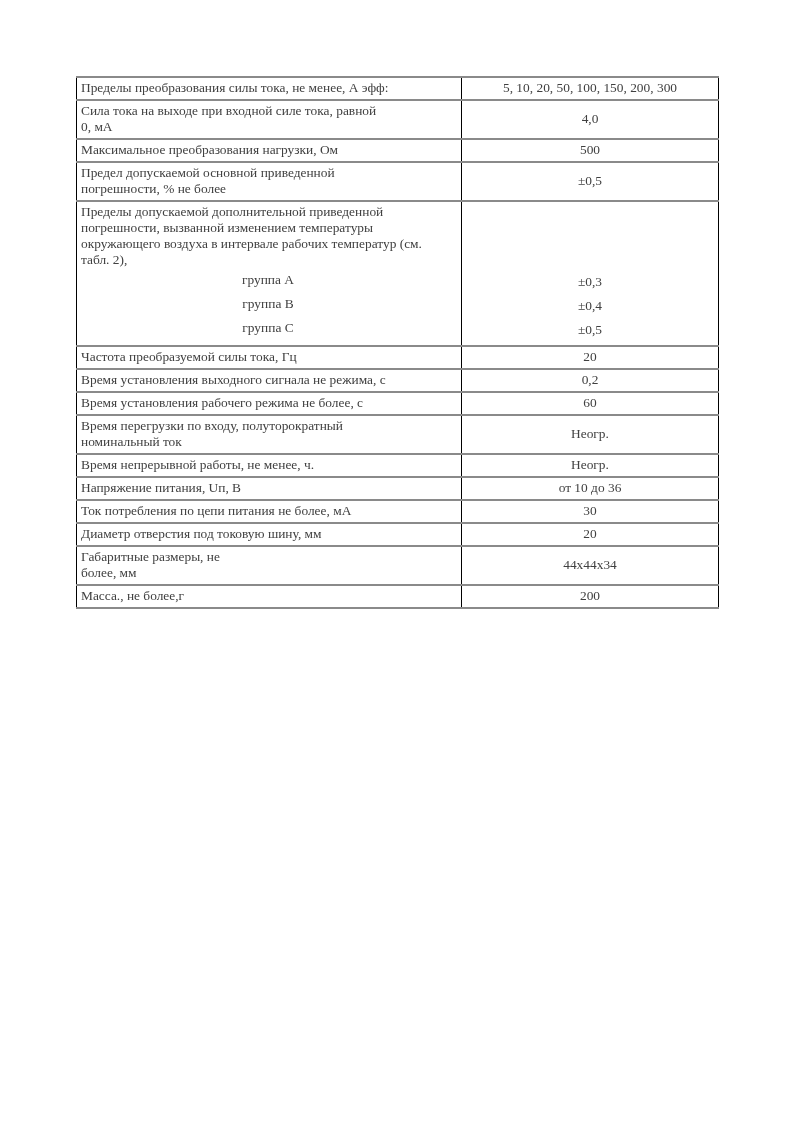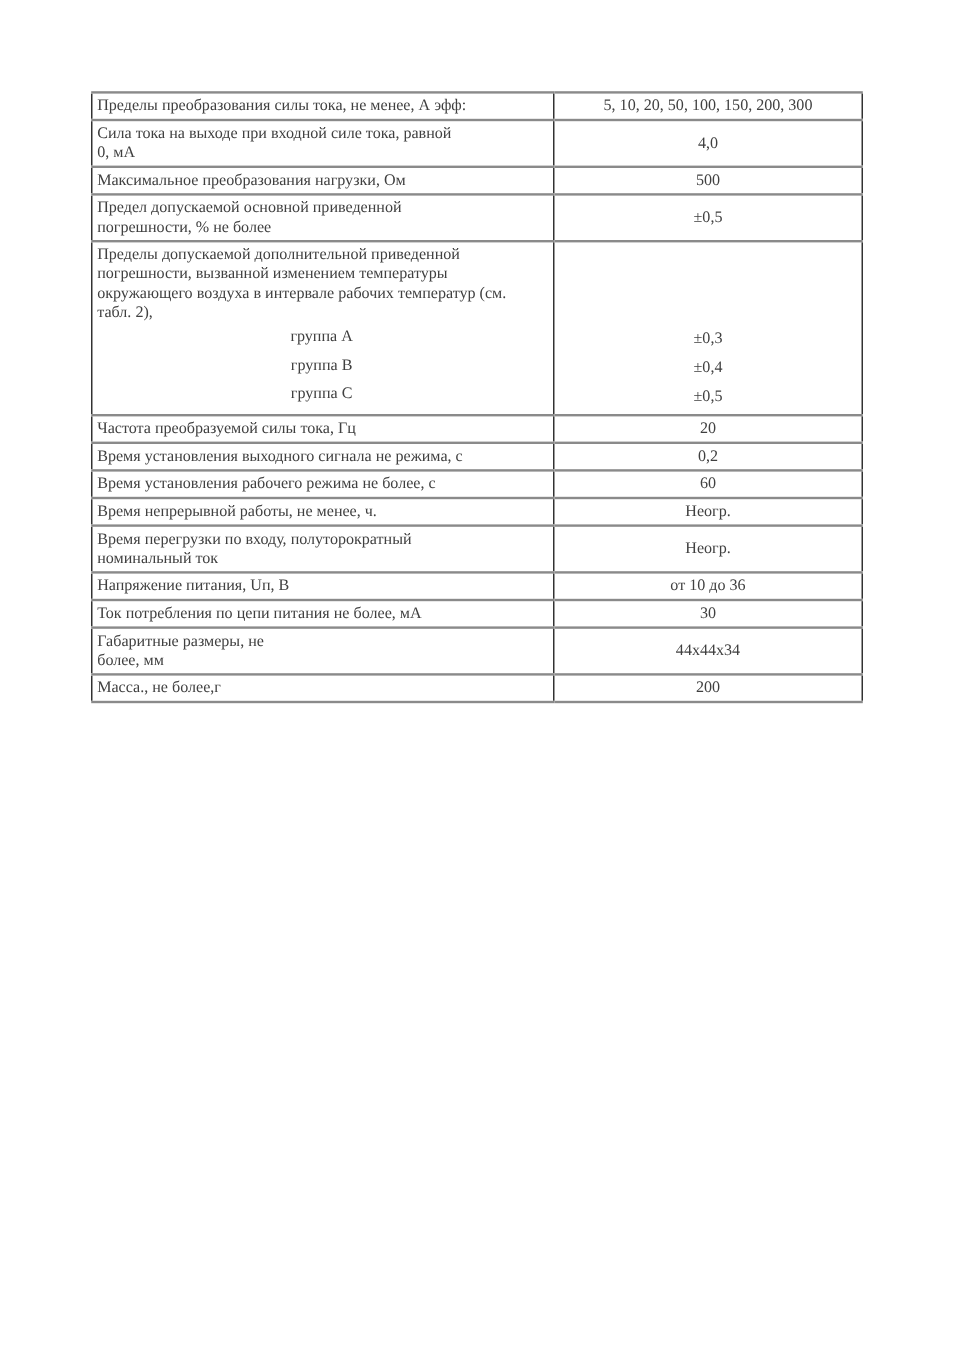--- a/index.html
+++ b/index.html
@@ -67,36 +67,40 @@
     </tr>
     <tr>
       <td class="param">Время установления выходного сигнала не режима, с</td>
       <td class="val">0,2</td>
     </tr>
     <tr>
       <td class="param">Время установления рабочего режима не более, с</td>
       <td class="val">60</td>
     </tr>
     <tr>
-      <td class="param">Время непрерывной работы, не менее, ч.</td>
+      <td class="param">
+          <span style="display:block;width:320px">Время перегрузки по входу, полуторократный номинальный ток</span>
+        </td>
       <td class="val">Неогр.</td>
     </tr>
     <tr>
-      <td class="param">
-          <span style="display:block;width:320px">Время перегрузки по входу, полуторократный номинальный ток</span>
-        </td>
+      <td class="param">Время непрерывной работы, не менее, ч.</td>
       <td class="val">Неогр.</td>
     </tr>
     <tr>
       <td class="param">Напряжение питания, Uп, В</td>
       <td class="val">от 10 до 36</td>
     </tr>
     <tr>
       <td class="param">Ток потребления по цепи питания не более, мА</td>
       <td class="val">30</td>
+    </tr>
+    <tr>
+      <td class="param">Диаметр отверстия под токовую шину, мм</td>
+      <td class="val">20</td>
     </tr>
     <tr>
       <td class="param">
           <span style="display:block;width:150px">Габаритные размеры, не более, мм</span>
         </td>
       <td class="val">44x44x34</td>
     </tr>
     <tr>
       <td class="param">Масса., не более,г</td>
       <td class="val">200</td>

